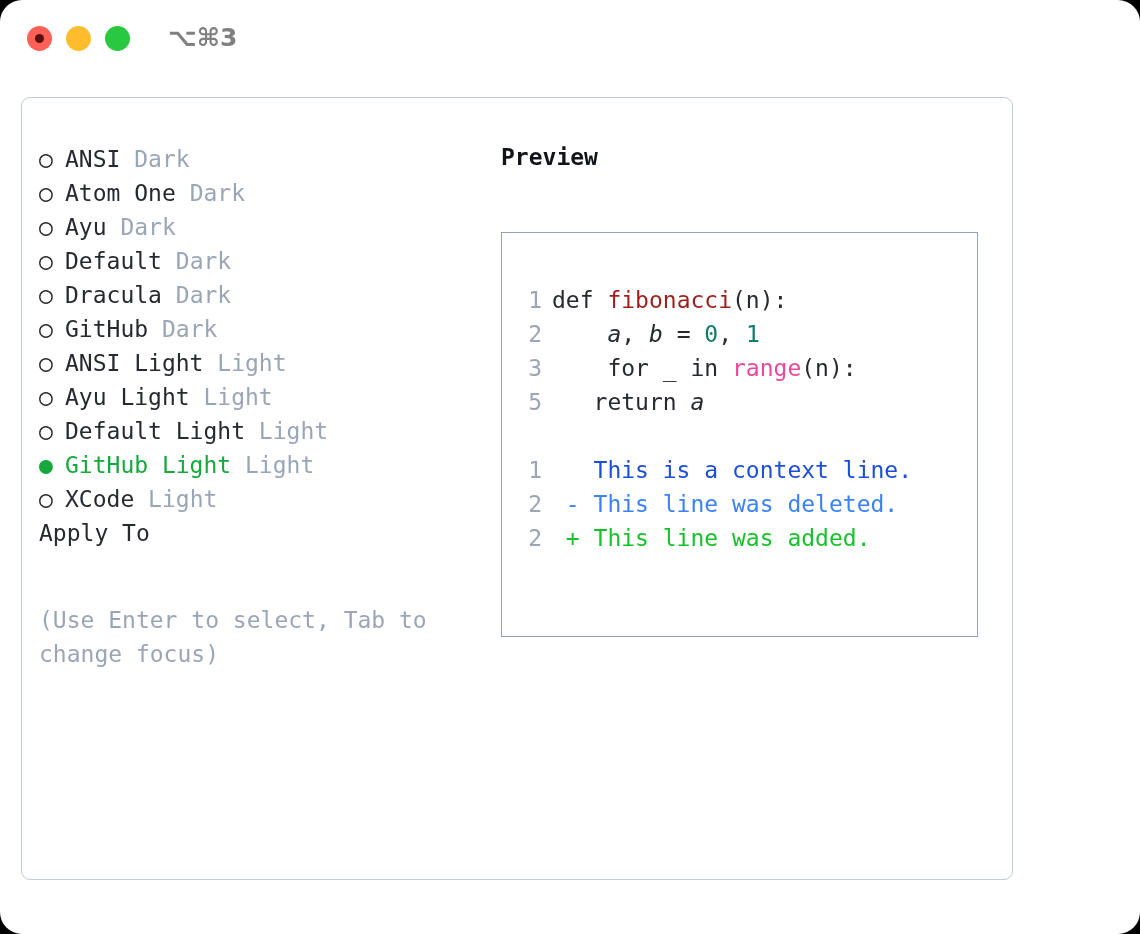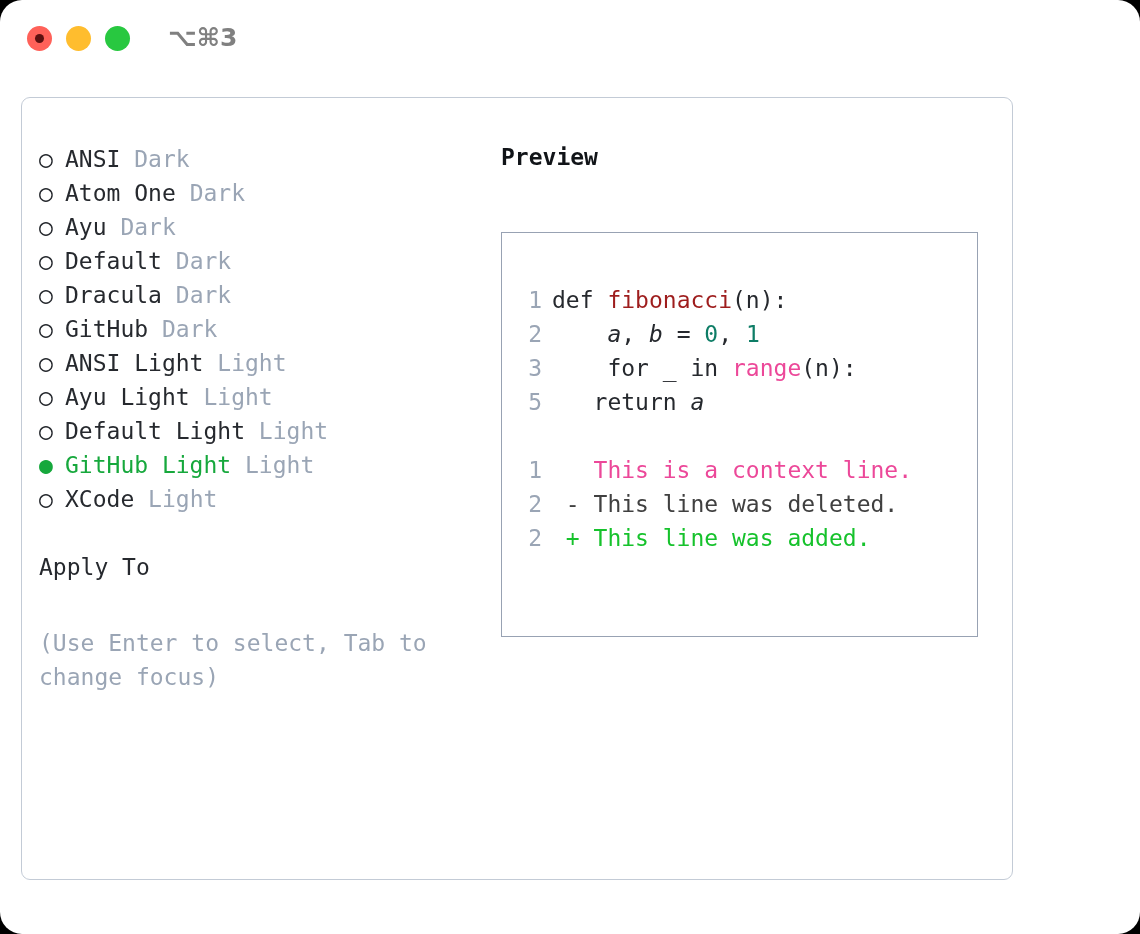--- a/index.html
+++ b/index.html
@@ -107,24 +107,23 @@
   }
   .row.selected .label { color: #16a83c; text-align: right; }
   .row.selected .marker { color: #16a83c; }
   .suffix { color: #9aa5b5; text-align: center; }
 
   .group-title {
     font-size: 23px;
     line-height: 34px;
     color: #26292e;
     white-space: pre;
-    margin-top: 34px;
   }
   .hint {
-    margin-top: 42px;
+    margin-top: 53px;
     font-size: 23px;
     line-height: 34px;
     color: #9aa5b5;
     width: 420px;
   }
 
   
   .right-col {
     position: absolute;
     left: 479px;
@@ -158,22 +157,22 @@
     display: inline-block;
     width: 24px;
     text-align: right;
     margin-right: 10px;
   }
   .tok-fn     { color: #9e1d1d; }
   .tok-num    { color: #0e7d66; }
   .tok-call   { color: #ec4899; }
   .tok-var    { font-style: italic; }
   .blank-line { height: 34px; }
-  .diff-ctx   { color: #ec4899; }
-  .diff-del   { color: #404040; text-align: right; }
+  .diff-ctx   { color: #1d4ed8; }
+  .diff-del   { color: #3b82f6; text-align: right; }
   .diff-add   { color: #16c22c; text-align: center; }
 </style>
 </head>
 <body>
 
 <div class="window">
 
   <div class="titlebar">
     <div class="lights">
       <span class="light red"></span>

